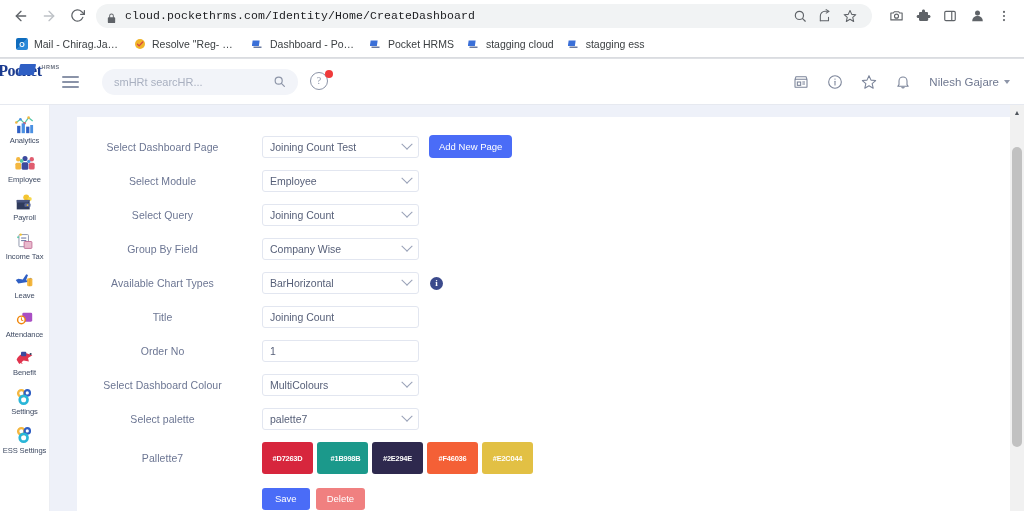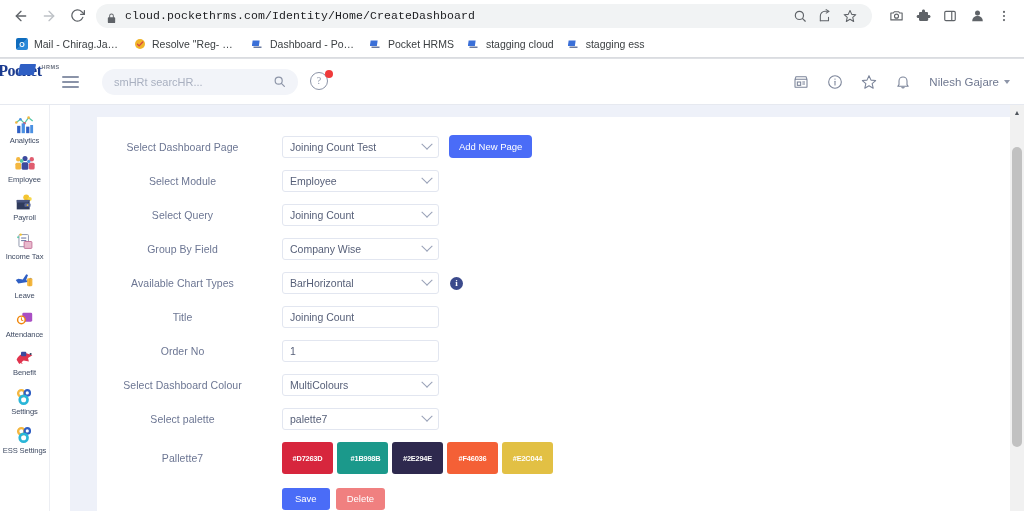--- a/index.html
+++ b/index.html
@@ -234,21 +234,20 @@
     border-right: 3.5px solid transparent;
     border-top: 4px solid #8d95a8;
   }
 
   .app-body {
     flex: 1 1 auto;
     display: flex;
     min-height: 0;
     position: relative;
     border-top: 1px solid #e6e9f0;
-    gap: 20px;
   }
 
   
   .sidebar {
     width: 50px;
     background: #ffffff;
     flex: 0 0 auto;
     padding-top: 7px;
     border-right: 1px solid #eceef3;
     overflow: hidden;

